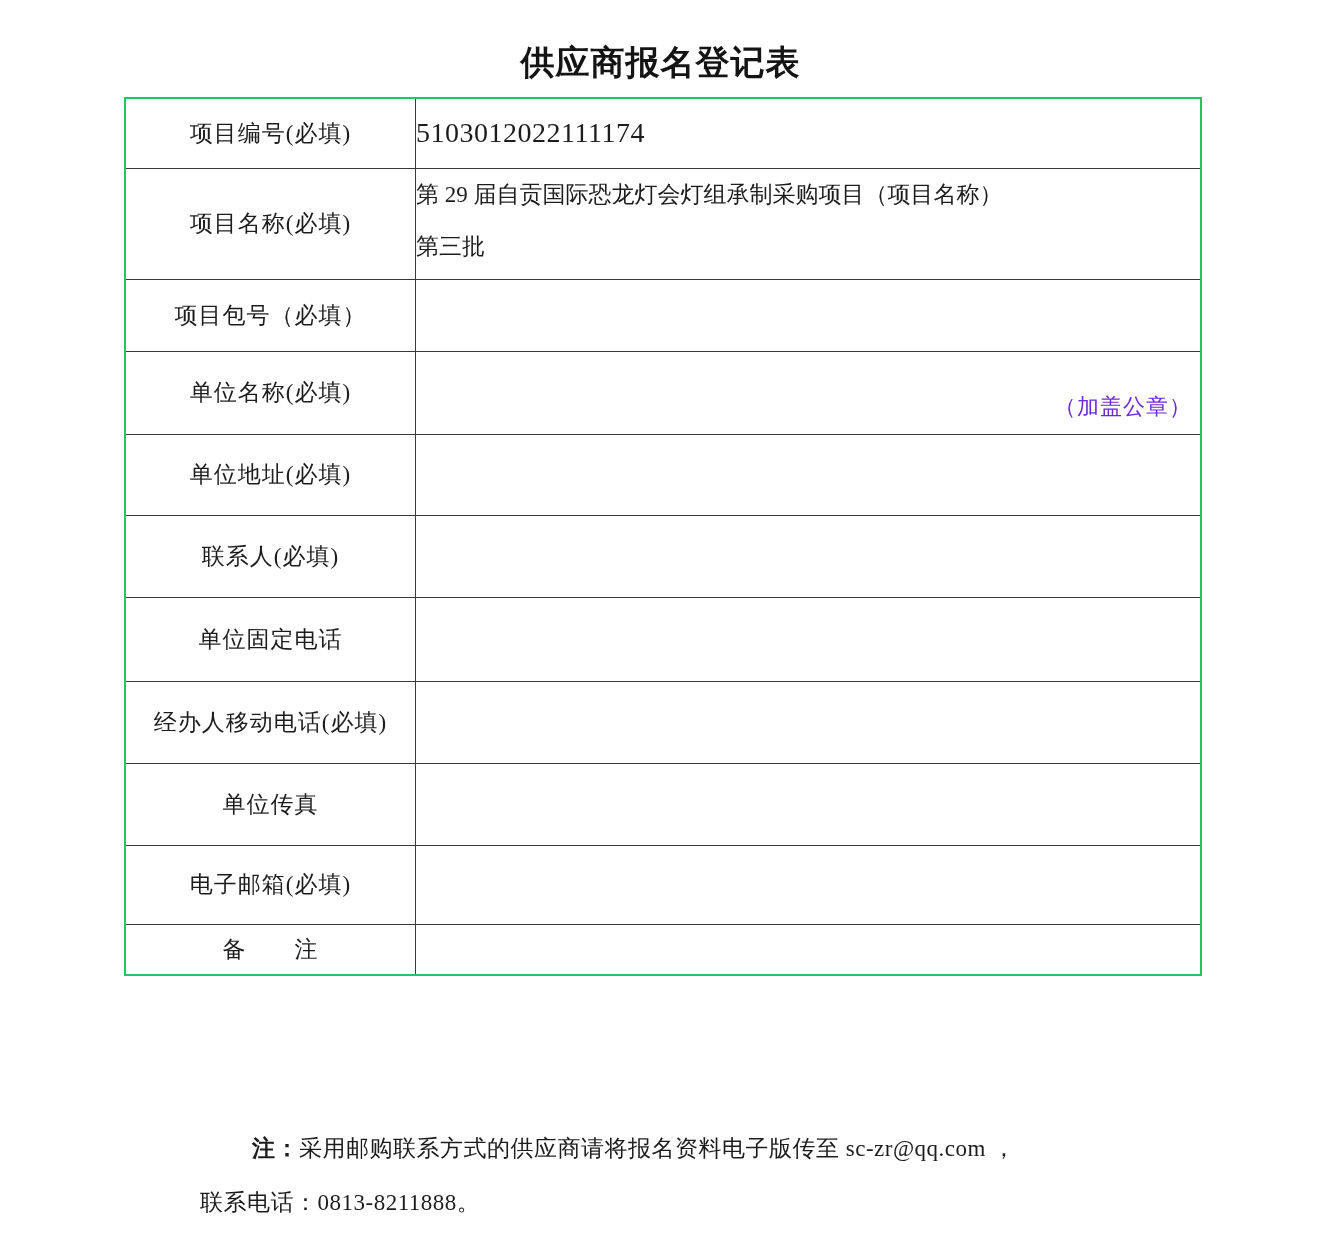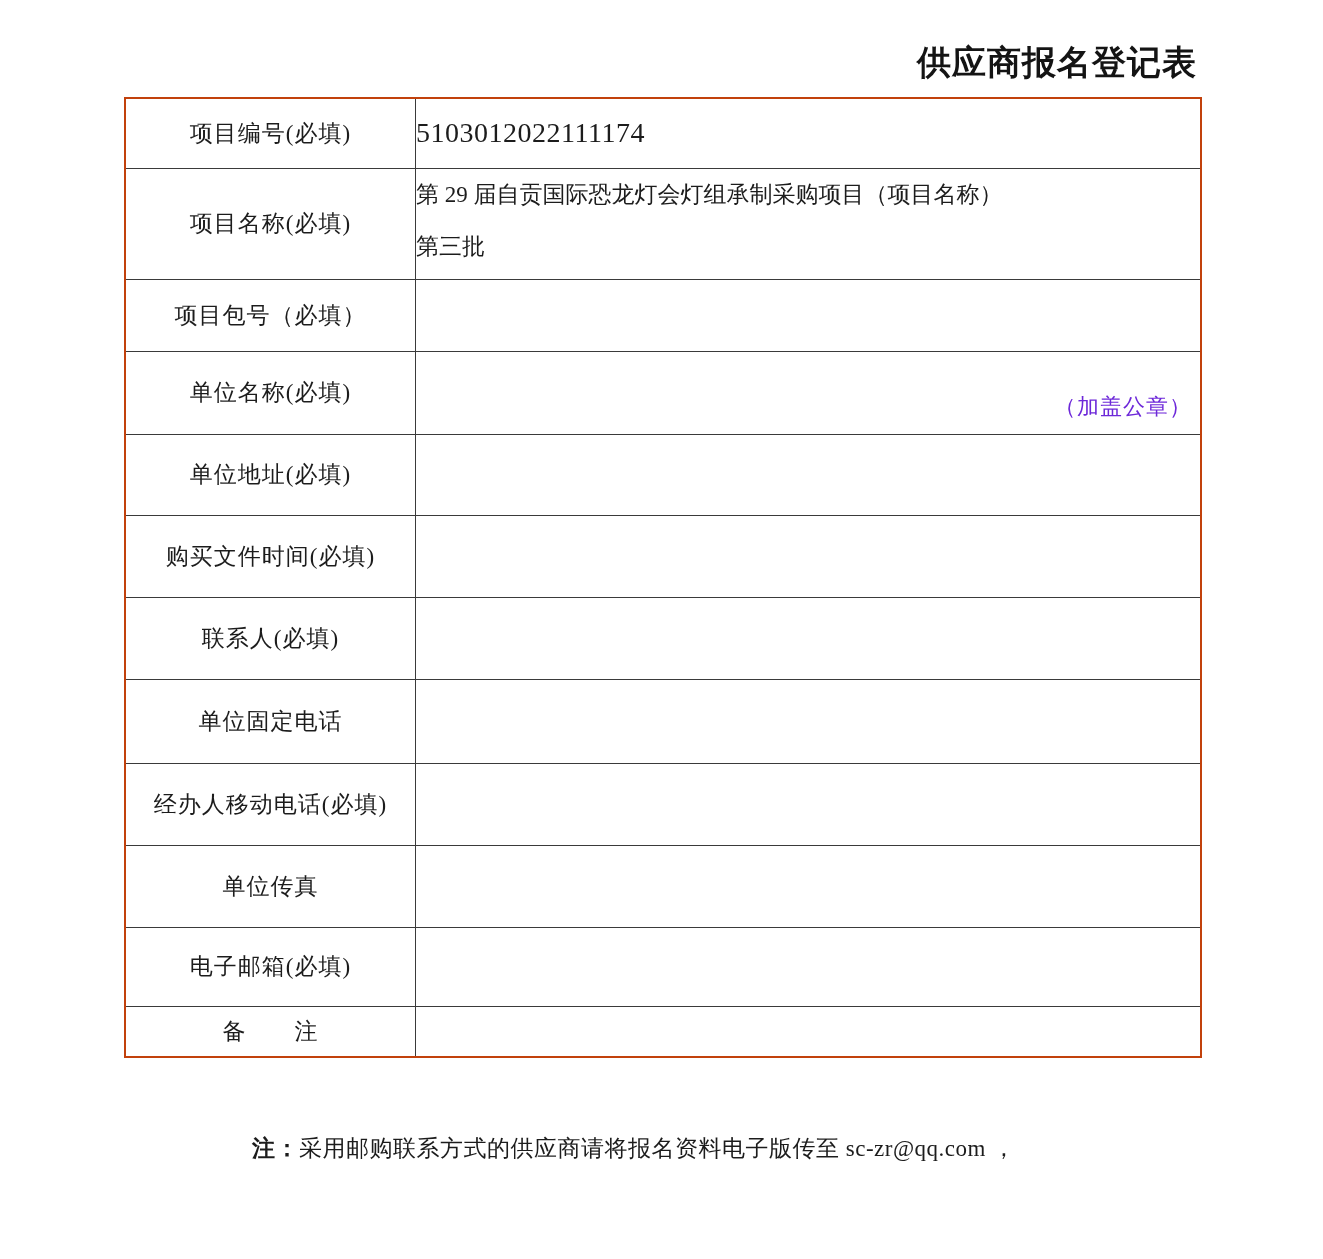--- a/index.html
+++ b/index.html
@@ -13,34 +13,34 @@
     position: relative;
     font-family: "Liberation Serif", "DejaVu Serif", serif;
     color: #1c1c1c;
   }
   .doc-title {
     position: absolute;
     top: 40px;
     left: 124px;
     width: 1073px;
     margin: 0;
-    text-align: right;
+    text-align: center;
     font-size: 34px;
     font-weight: bold;
     letter-spacing: 1px;
     color: #141414;
   }
   table.form-table {
     position: absolute;
     top: 97px;
     left: 124px;
     width: 1073px;
     border-collapse: collapse;
     table-layout: fixed;
-    border: 2px solid #c2410c;
+    border: 2px solid #22c55e;
   }
   table.form-table td {
     border: 1px solid #3a3a3a;
     padding: 0;
     overflow: hidden;
   }
   td.label-cell {
     width: 289px;
     text-align: center;
     vertical-align: middle;
@@ -128,24 +128,20 @@
     <tr class="r4">
       <td class="label-cell">单位名称(必填)</td>
       <td class="value-cell has-annotation">
         <span class="seal-note">（加盖公章）</span>
       </td>
     </tr>
     <tr class="r5">
       <td class="label-cell">单位地址(必填)</td>
       <td class="value-cell"></td>
     </tr>
-    <tr class="r6">
-      <td class="label-cell">购买文件时间(必填)</td>
-      <td class="value-cell"></td>
-    </tr>
     <tr class="r7">
       <td class="label-cell">联系人(必填)</td>
       <td class="value-cell"></td>
     </tr>
     <tr class="r8">
       <td class="label-cell">单位固定电话</td>
       <td class="value-cell"></td>
     </tr>
     <tr class="r9">
       <td class="label-cell">经办人移动电话(必填)</td>
@@ -159,13 +155,13 @@
       <td class="label-cell">电子邮箱(必填)</td>
       <td class="value-cell"></td>
     </tr>
     <tr class="r12">
       <td class="label-cell">备　　注</td>
       <td class="value-cell"></td>
     </tr>
   </tbody>
 </table>
 
-<p class="footnote"><span class="bold">注：</span><span>采用邮购联系方式的供应商请将报名资料电子版传至 sc-zr@qq.com ，</span><br></p>
+<p class="footnote"><span class="bold">注：</span><span>采用邮购联系方式的供应商请将报名资料电子版传至 sc-zr@qq.com ，</span><br><span>联系电话：0813-8211888。</span></p>
 
 </body></html>

